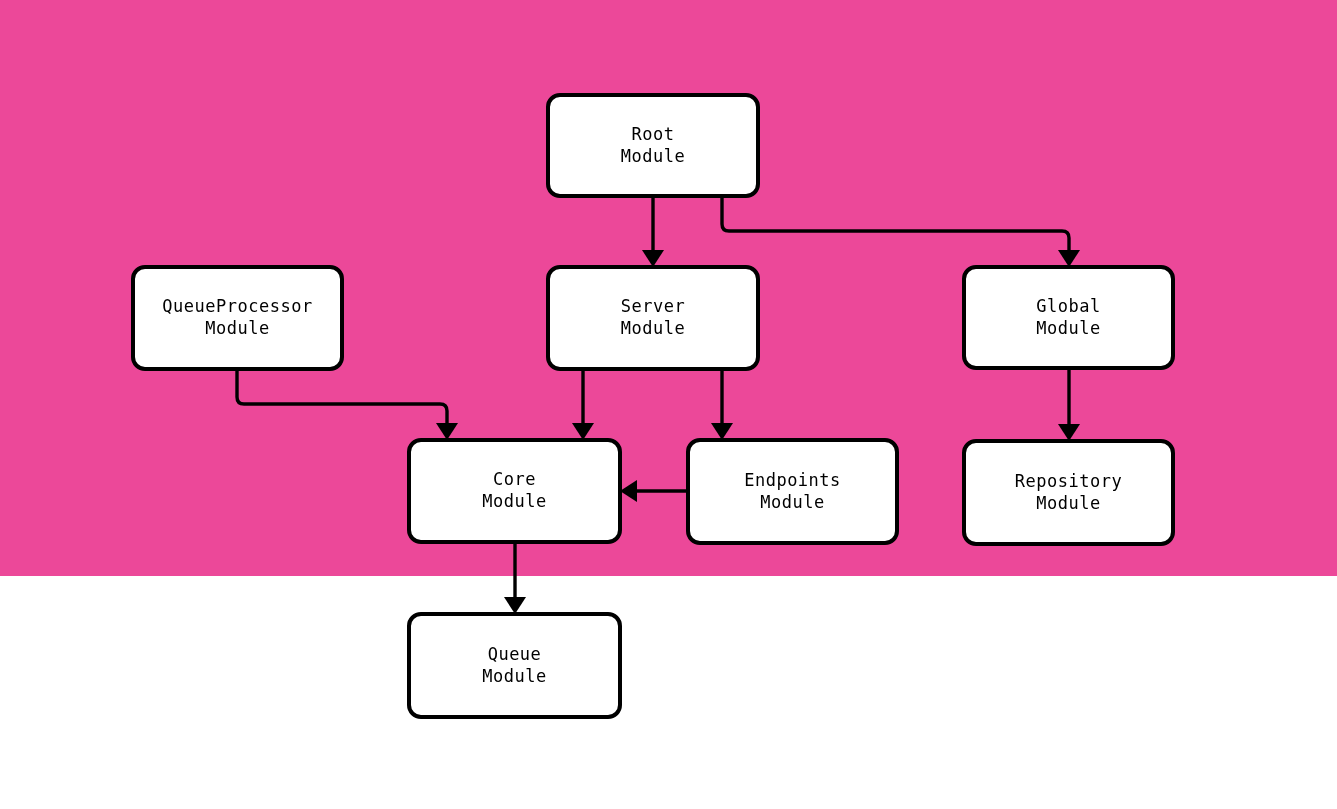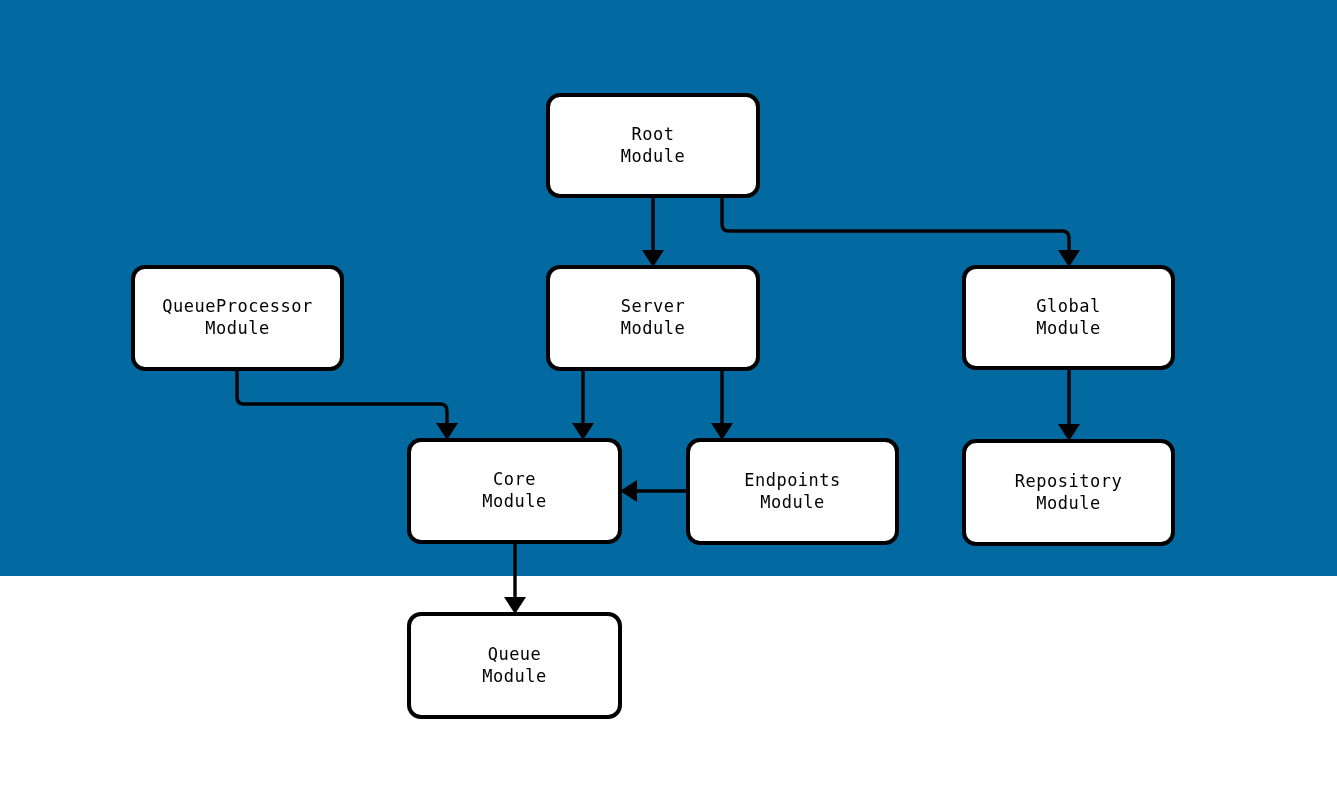--- a/index.html
+++ b/index.html
@@ -11,21 +11,21 @@
   body {
     width: 1337px;
     height: 809px;
     overflow: hidden;
     font-family: "DejaVu Sans Mono", "Liberation Mono", monospace;
   }
   #diagram-root {
     position: relative;
     width: 1337px;
     height: 576px;
-    background: #0369a1;
+    background: #ec4899;
   }
   svg#diagram-canvas {
     display: block;
     width: 1337px;
     height: 809px;
   }
   .node-box {
     fill: #ffffff;
     stroke: #000000;
     stroke-width: 4;

